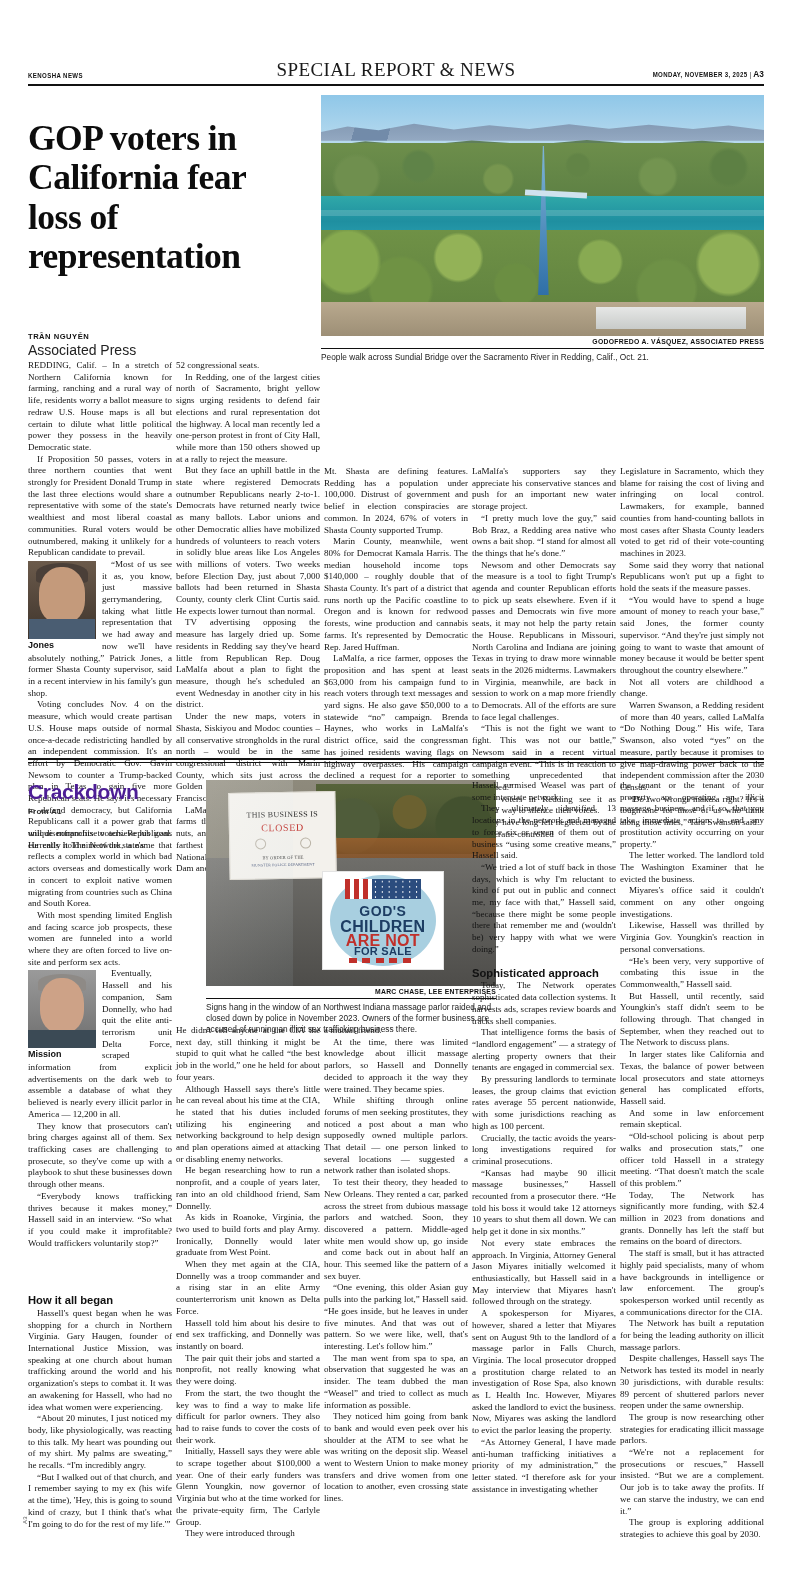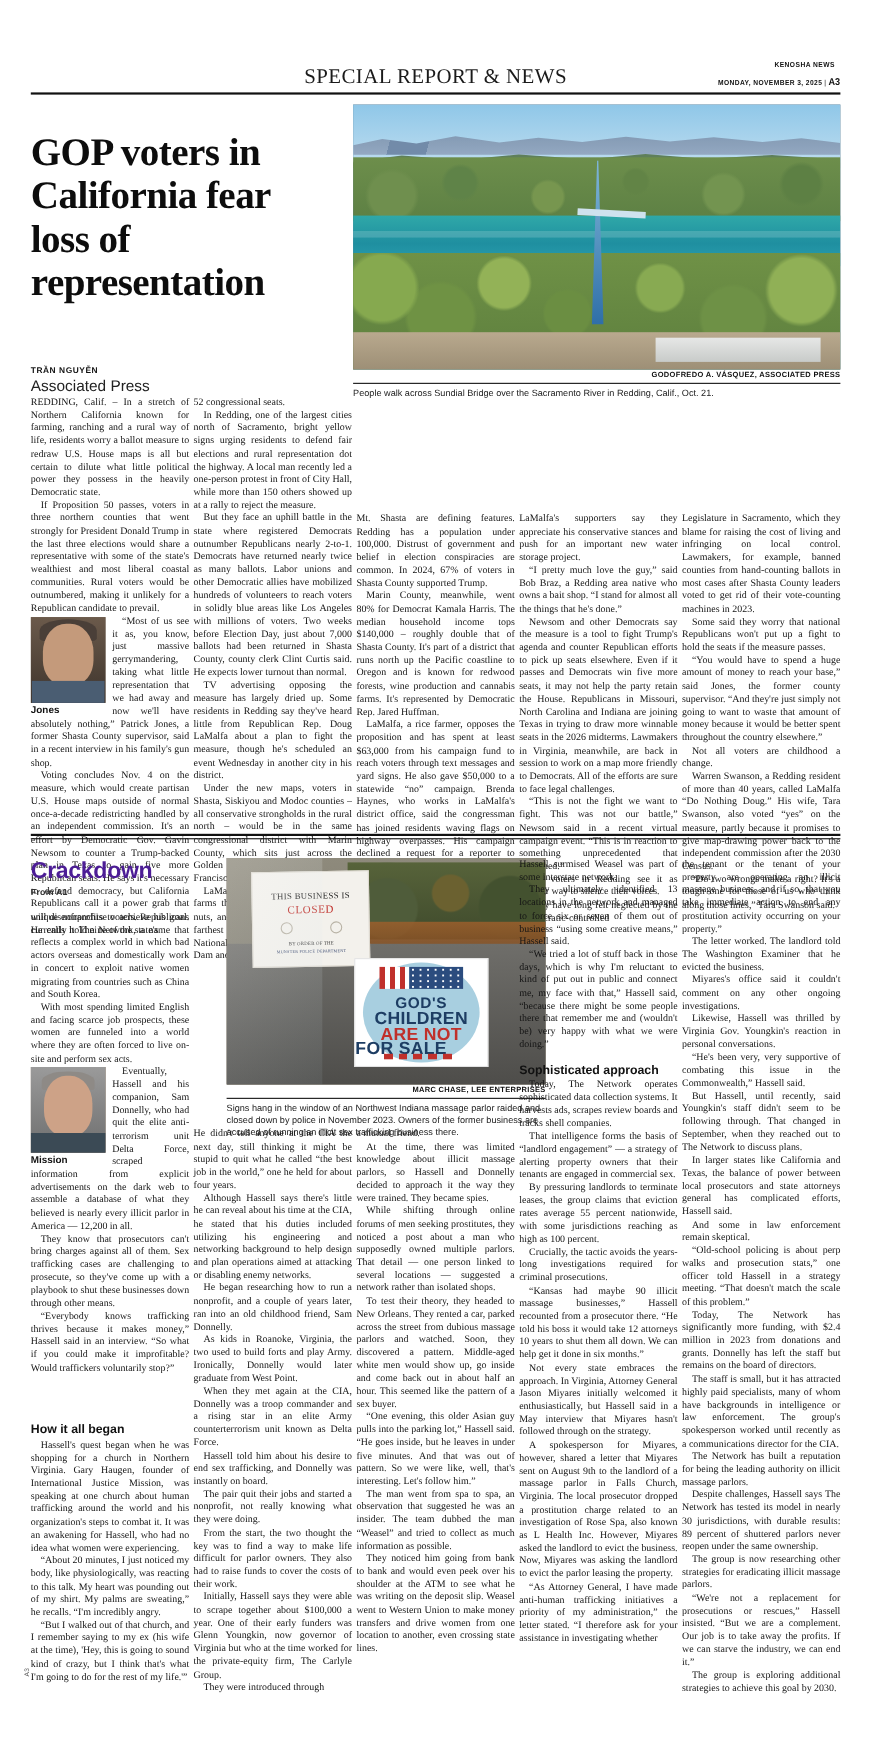--- a/index.html
+++ b/index.html
@@ -12,21 +12,21 @@
     position:relative;
   }
   .page{
     position:absolute;left:0;top:0;width:792px;height:1588px;
     padding:0;box-sizing:border-box;
   }
 
   
   .masthead{
     position:absolute;left:28px;top:56px;width:736px;height:26px;
-    display:flex;align-items:flex-end;justify-content:space-between;flex-direction:column;
+    display:flex;align-items:flex-end;justify-content:space-between;
   }
   .mh-left{
     font-family:"Liberation Sans", sans-serif;
     font-weight:700;font-size:6.6px;letter-spacing:.45px;
     color:#111;text-transform:uppercase;
     transform:scaleX(.92);transform-origin:left bottom;
     padding-bottom:3px;
   }
   .mh-center{
     font-family:"Liberation Serif", serif;
@@ -211,22 +211,22 @@
     background:repeating-linear-gradient(90deg,#c0302b 0 18%,#fff 18% 34%);}
   .p2-flag .stars{width:64%;height:100%;background:#2b4c7e;
     background-image:radial-gradient(circle,#fff 22%,transparent 23%);
     background-size:14% 26%;}
   .p2-t1{position:absolute;left:0;top:32%;width:100%;text-align:center;
     font-family:"Liberation Sans", sans-serif;font-weight:700;font-size:14px;color:#1d3d63;letter-spacing:.5px;}
   .p2-t2{position:absolute;left:0;top:48%;width:100%;text-align:center;
     font-family:"Liberation Sans", sans-serif;font-weight:700;font-size:16px;color:#1d3d63;letter-spacing:.3px;}
   .p2-t3{position:absolute;left:0;top:62%;width:100%;text-align:center;
     font-family:Liberation Sans, sans-serif;font-weight:700;font-size:16px;color:#c0302b;letter-spacing:.3px;}
-  .p2-t4{position:absolute;left:0;top:76%;width:100%;
-    font-family:"Liberation Sans", sans-serif;font-weight:700;font-size:16px;color:#1d3d63;letter-spacing:.3px;}
+  .p2-t4{position:absolute;left:0;top:76%;width:100%;text-align:center;
+    font-family:"Liberation Sans", sans-serif;font-weight:700;font-size:11px;color:#1d3d63;letter-spacing:.3px;}
   .p2-t5{position:absolute;left:22%;top:89%;width:56%;height:5%;
     background:repeating-linear-gradient(90deg,#c0302b 0 12%,transparent 12% 20%);}
   .p2-glass{position:absolute;left:0;top:0;width:30%;height:100%;
     background:linear-gradient(120deg,rgba(255,255,255,.22),rgba(180,200,210,.1));}
 
   
   .face-a{position:absolute;inset:0;background:linear-gradient(#6b5a4b,#3e342c);}
   .face-a .head{position:absolute;left:16%;top:8%;width:68%;height:72%;border-radius:46% 46% 40% 40%;
     background:#c49a7b;}
   .face-a .hair{position:absolute;left:12%;top:2%;width:76%;height:26%;border-radius:50% 50% 12% 12%;

